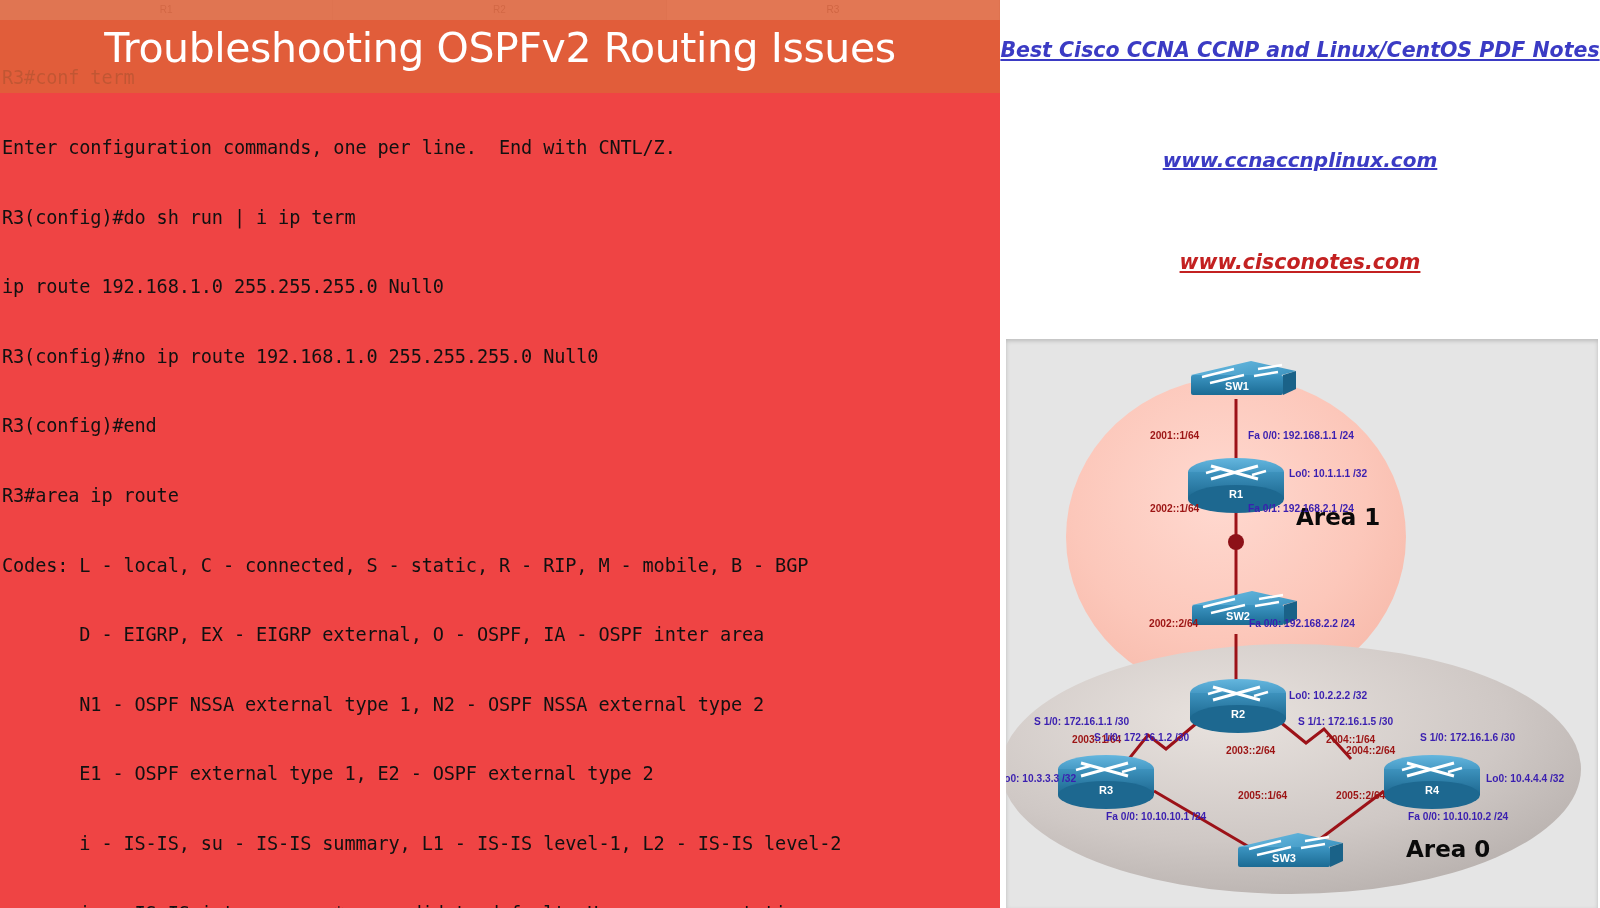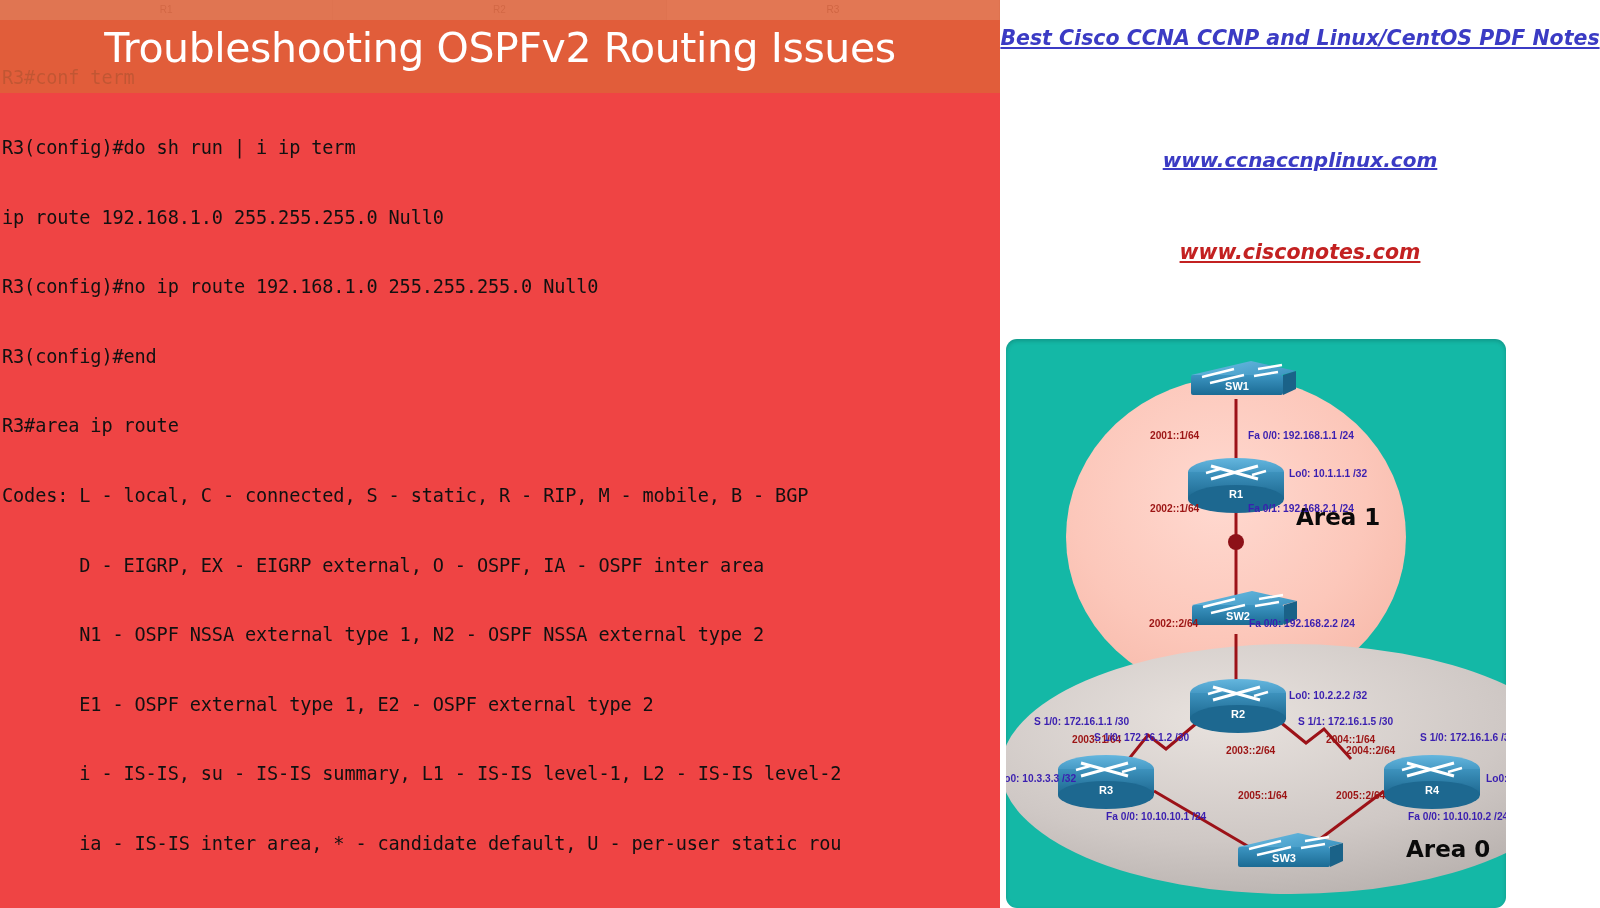--- a/index.html
+++ b/index.html
@@ -64,35 +64,34 @@
     position: absolute; left: 1000px; top: 0;
     width: 600px; height: 908px; background: #ffffff;
   }
   .link-row { position: absolute; width: 100%; text-align: center; }
   .plink {
     font-style: italic; font-weight: bold;
     text-decoration: underline;
     font-family: "DejaVu Sans", sans-serif;
     white-space: nowrap;
   }
-  #link-pdf { top: 26px; }
+  #link-pdf { top: 38px; }
   #link-pdf .plink { color: #3b3bc4; font-size: 20.5px; }
   #link-site { top: 148px; }
   #link-site .plink { color: #3b3bc4; font-size: 20px; }
-  #link-notes { top: 240px; }
+  #link-notes { top: 250px; }
   #link-notes .plink { color: #c32121; font-size: 20.5px; }
 
   
   #diagram {
     position: absolute; left: 6px; top: 339px;
-    width: 500px; height: 569px;
-    background: #14b8a6;
+    width: 592px; height: 569px;
+    background: #e5e5e5;
     overflow: hidden;
     box-shadow: inset 0 2px 4px rgba(0,0,0,0.18);
-    border-radius: 11px;
   }
   #diagram svg { display: block; }
   .dg-ip   { fill: #3a1fb0; font-weight: bold; font-size: 10.2px; font-family: "Liberation Sans", sans-serif; }
   .dg-v6   { fill: #9c1414; font-weight: bold; font-size: 10.2px; font-family: "Liberation Sans", sans-serif; }
   .dg-dev  { fill: #ffffff; font-weight: bold; font-size: 11px; font-family: "Liberation Sans", sans-serif; }
   .dg-area { fill: #0a0a0a; font-weight: bold; font-size: 23px; font-family: "DejaVu Sans", sans-serif; }
 </style>
 </head>
 <body>
 
@@ -101,20 +100,21 @@
   <div id="terminal">
 
     <div id="term-tabs">
       <div class="term-tab">R1</div>
       <div class="term-tab">R2</div>
       <div class="term-tab active">R3</div>
     </div>
 
     <div id="term-body">
       <span class="tline">R3#conf term</span>
+      <span class="tline">Enter configuration commands, one per line.  End with CNTL/Z.</span>
       <span class="tline">R3(config)#do sh run | i ip term</span>
       <span class="tline">ip route 192.168.1.0 255.255.255.0 Null0</span>
       <span class="tline">R3(config)#no ip route 192.168.1.0 255.255.255.0 Null0</span>
       <span class="tline">R3(config)#end</span>
       <span class="tline">R3#area ip route</span>
       <span class="tline">Codes: L - local, C - connected, S - static, R - RIP, M - mobile, B - BGP</span>
       <span class="tline">       D - EIGRP, EX - EIGRP external, O - OSPF, IA - OSPF inter area</span>
       <span class="tline">       N1 - OSPF NSSA external type 1, N2 - OSPF NSSA external type 2</span>
       <span class="tline">       E1 - OSPF external type 1, E2 - OSPF external type 2</span>
       <span class="tline">       i - IS-IS, su - IS-IS summary, L1 - IS-IS level-1, L2 - IS-IS level-2</span>

